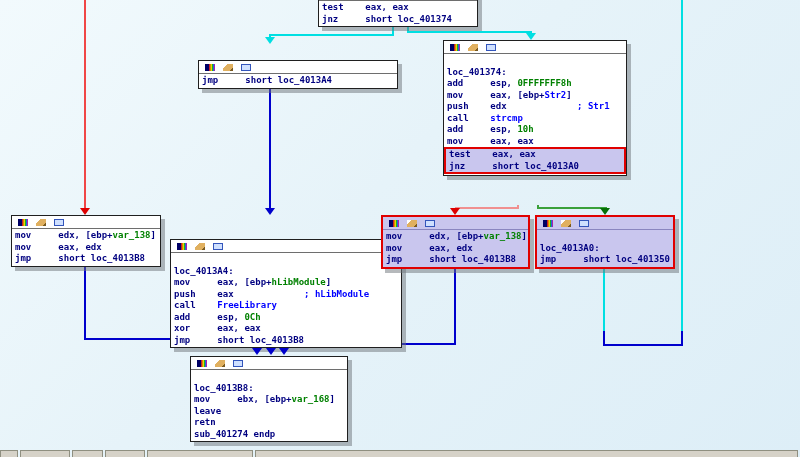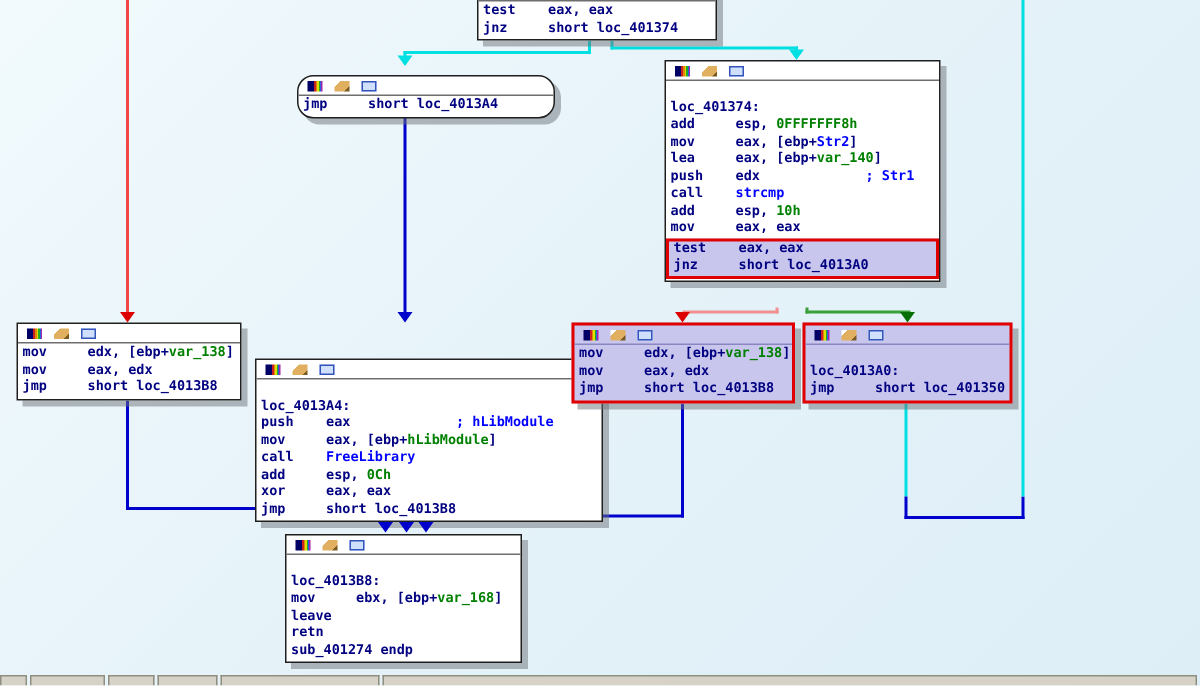--- a/index.html
+++ b/index.html
@@ -115,42 +115,41 @@
   <div class="edge e-blue" style="left:681px;top:331px;width:2px;height:15px;"></div>
   <div class="edge e-cyan" style="left:681px;top:0;width:2px;height:331px;"></div>
 
   <div class="node" style="left:318px;top:-13px;width:160px;">
       <div class="titlebar"></div>
       <div class="body">
         <div class="line"><span class="c-n">test    eax, eax</span></div>
         <div class="line"><span class="c-n">jnz     short loc_401374</span></div>
       </div>
     </div>
-  <div class="node" style="left:198px;top:50px;width:172px;border-radius:11px;">
+  <div class="node" style="left:198px;top:60px;width:200px;">
       <div class="titlebar">
         <span class="tbi tbi1"></span>
         <span class="tbi tbi2"></span>
         <span class="tbi tbi3"></span>
       </div>
       <div class="body">
         <div class="line"><span class="c-n">jmp     short loc_4013A4</span></div>
       </div>
     </div>
   <div class="node" style="left:443px;top:40px;width:184px;">
       <div class="titlebar">
         <span class="tbi tbi1"></span>
         <span class="tbi tbi2"></span>
         <span class="tbi tbi3"></span>
       </div>
       <div class="body">
         <div class="line"></div>
         <div class="line"><span class="c-n">loc_401374:</span></div>
         <div class="line"><span class="c-n">add     esp, </span><span class="c-g">0FFFFFFF8h</span></div>
         <div class="line"><span class="c-n">mov     eax, [ebp+</span><span class="c-b">Str2</span><span class="c-n">]</span></div>
-        <div class="line"><span class="c-n">lea     eax, [ebp+</span><span class="c-g">var_140</span><span class="c-n">]</span></div>
         <div class="line"><span class="c-n">push    edx</span><span class="c-b">             ; Str1</span></div>
         <div class="line"><span class="c-n">call    </span><span class="c-b">strcmp</span></div>
         <div class="line"><span class="c-n">add     esp, </span><span class="c-g">10h</span></div>
         <div class="line"><span class="c-n">mov     eax, eax</span></div>
         <div class="inner-hl">
           <div class="line"><span class="c-n">test    eax, eax</span></div>
           <div class="line"><span class="c-n">jnz     short loc_4013A0</span></div>
         </div>
       </div>
     </div>
@@ -168,22 +167,22 @@
     </div>
   <div class="node" style="left:170px;top:215px;width:232px;margin-top:24px;">
       <div class="titlebar">
         <span class="tbi tbi1"></span>
         <span class="tbi tbi2"></span>
         <span class="tbi tbi3"></span>
       </div>
       <div class="body">
         <div class="line"></div>
         <div class="line"><span class="c-n">loc_4013A4:</span></div>
+        <div class="line"><span class="c-n">mov     eax, [ebp+</span><span class="c-g">hLibModule</span><span class="c-n">]</span></div>
         <div class="line"><span class="c-n">push    eax</span><span class="c-b">             ; hLibModule</span></div>
-        <div class="line"><span class="c-n">mov     eax, [ebp+</span><span class="c-g">hLibModule</span><span class="c-n">]</span></div>
         <div class="line"><span class="c-n">call    </span><span class="c-b">FreeLibrary</span></div>
         <div class="line"><span class="c-n">add     esp, </span><span class="c-g">0Ch</span></div>
         <div class="line"><span class="c-n">xor     eax, eax</span></div>
         <div class="line"><span class="c-n">jmp     short loc_4013B8</span></div>
       </div>
     </div>
   <div class="node hl" style="left:381px;top:215px;width:149px;">
       <div class="titlebar">
         <span class="tbi tbi1"></span>
         <span class="tbi tbi2"></span>

